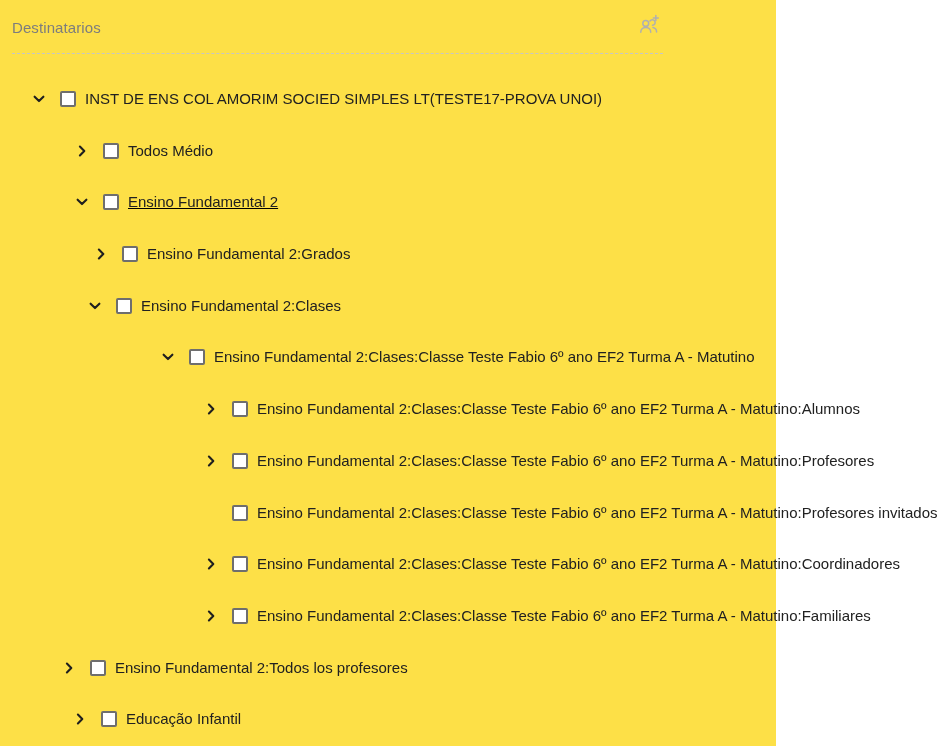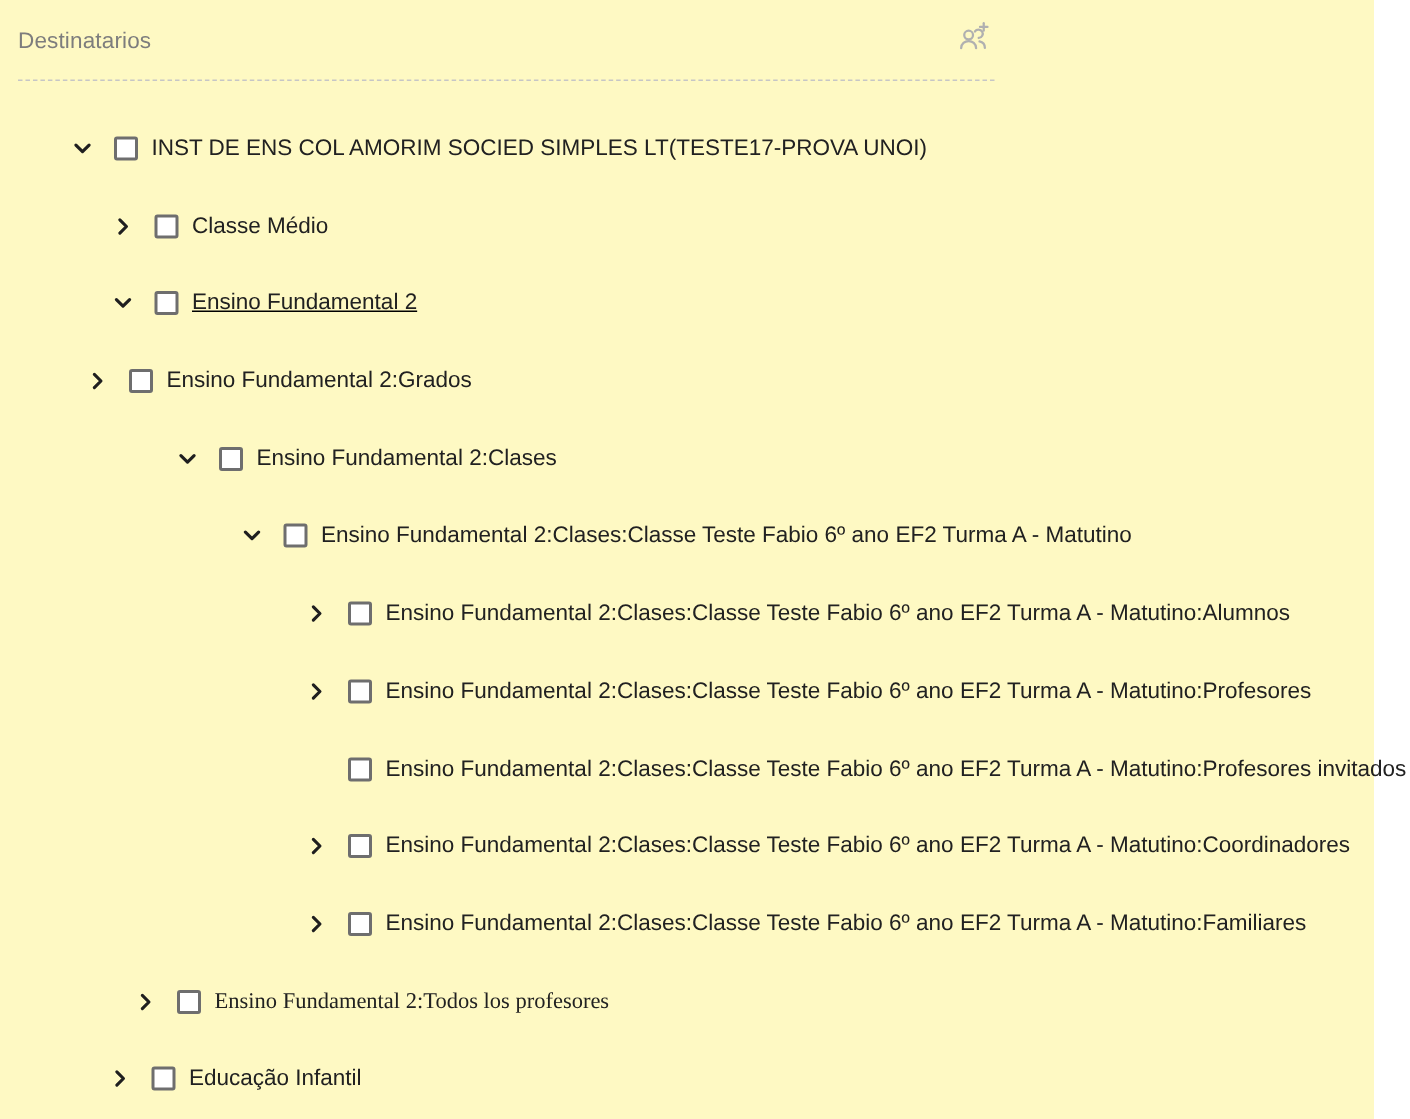--- a/index.html
+++ b/index.html
@@ -2,21 +2,21 @@
 <html><head>
 <meta charset="utf-8">
 <style>
   * { margin: 0; padding: 0; box-sizing: border-box; }
   html, body {
     width: 940px; height: 746px;
     background: #ffffff;
     font-family: "Liberation Sans", sans-serif;
     overflow: hidden;
   }
-  .screen { position: relative; width: 916px; height: 746px; background:#fef9c3; }
+  .screen { position: relative; width: 776px; height: 746px; background:#fde047; }
 
   
   .field {
     position: relative;
     margin-left: 12px;
     width: 651px;
     padding: 19px 0 16px 0;
     border-bottom: 1px dashed #c6c6c6;
   }
   .field-label {
@@ -81,65 +81,65 @@
         <path d="M4.4 18.6c0-2.9 2.3-4.4 4.6-4.4 2.3 0 4.6 1.5 4.6 4.4"></path>
         <path d="M12.9 8.3a2.6 2.6 0 1 1 2.3 4"></path>
         <path d="M15.7 14.4c1.9.4 3.3 1.8 3.3 4"></path>
         <path d="M18.3 3.2v4.6"></path>
         <path d="M16 5.5h4.6"></path>
       </svg>
     </span>
   </div>
 
   <div class="tree">
-  <div class="tree-row" style="padding-left: 48px;">
+  <div class="tree-row" style="padding-left: 32px;">
     <span class="chevron">
       <svg class="chev-down" viewBox="0 0 14 14" fill="none" stroke="#1f1f1f" stroke-width="2.1" stroke-linecap="round" stroke-linejoin="round">
         <path d="M2.6 4.7 L7 9.1 L11.4 4.7"></path>
       </svg>
 
     </span>
     <span class="checkbox"></span>
     <span class="row-label">INST DE ENS COL AMORIM SOCIED SIMPLES LT(TESTE17-PROVA UNOI)</span>
   </div>
 
   <div class="tree-row" style="padding-left: 75px;">
     <span class="chevron">
 
       <svg class="chev-right" viewBox="0 0 14 14" fill="none" stroke="#1f1f1f" stroke-width="2.1" stroke-linecap="round" stroke-linejoin="round">
         <path d="M4.9 2.6 L9.3 7 L4.9 11.4"></path>
       </svg>
     </span>
     <span class="checkbox"></span>
-    <span class="row-label">Classe Médio</span>
+    <span class="row-label">Todos Médio</span>
   </div>
 
   <div class="tree-row" style="padding-left: 75px; text-decoration: underline;">
     <span class="chevron">
       <svg class="chev-down" viewBox="0 0 14 14" fill="none" stroke="#1f1f1f" stroke-width="2.1" stroke-linecap="round" stroke-linejoin="round">
         <path d="M2.6 4.7 L7 9.1 L11.4 4.7"></path>
       </svg>
 
     </span>
     <span class="checkbox"></span>
     <span class="row-label">Ensino Fundamental 2</span>
   </div>
 
-  <div class="tree-row" style="padding-left: 58px;">
+  <div class="tree-row" style="padding-left: 94px;">
     <span class="chevron">
 
       <svg class="chev-right" viewBox="0 0 14 14" fill="none" stroke="#1f1f1f" stroke-width="2.1" stroke-linecap="round" stroke-linejoin="round">
         <path d="M4.9 2.6 L9.3 7 L4.9 11.4"></path>
       </svg>
     </span>
     <span class="checkbox"></span>
     <span class="row-label">Ensino Fundamental 2:Grados</span>
   </div>
 
-  <div class="tree-row" style="padding-left: 118px;">
+  <div class="tree-row" style="padding-left: 88px;">
     <span class="chevron">
       <svg class="chev-down" viewBox="0 0 14 14" fill="none" stroke="#1f1f1f" stroke-width="2.1" stroke-linecap="round" stroke-linejoin="round">
         <path d="M2.6 4.7 L7 9.1 L11.4 4.7"></path>
       </svg>
 
     </span>
     <span class="checkbox"></span>
     <span class="row-label">Ensino Fundamental 2:Clases</span>
   </div>
 
@@ -204,21 +204,21 @@
     <span class="chevron">
 
       <svg class="chev-right" viewBox="0 0 14 14" fill="none" stroke="#1f1f1f" stroke-width="2.1" stroke-linecap="round" stroke-linejoin="round">
         <path d="M4.9 2.6 L9.3 7 L4.9 11.4"></path>
       </svg>
     </span>
     <span class="checkbox"></span>
     <span class="row-label">Ensino Fundamental 2:Clases:Classe Teste Fabio 6º ano EF2 Turma A - Matutino:Familiares</span>
   </div>
 
-  <div class="tree-row" style="padding-left: 90px; font-family: Liberation Serif, serif;">
+  <div class="tree-row" style="padding-left: 62px;">
     <span class="chevron">
 
       <svg class="chev-right" viewBox="0 0 14 14" fill="none" stroke="#1f1f1f" stroke-width="2.1" stroke-linecap="round" stroke-linejoin="round">
         <path d="M4.9 2.6 L9.3 7 L4.9 11.4"></path>
       </svg>
     </span>
     <span class="checkbox"></span>
     <span class="row-label">Ensino Fundamental 2:Todos los profesores</span>
   </div>
 

